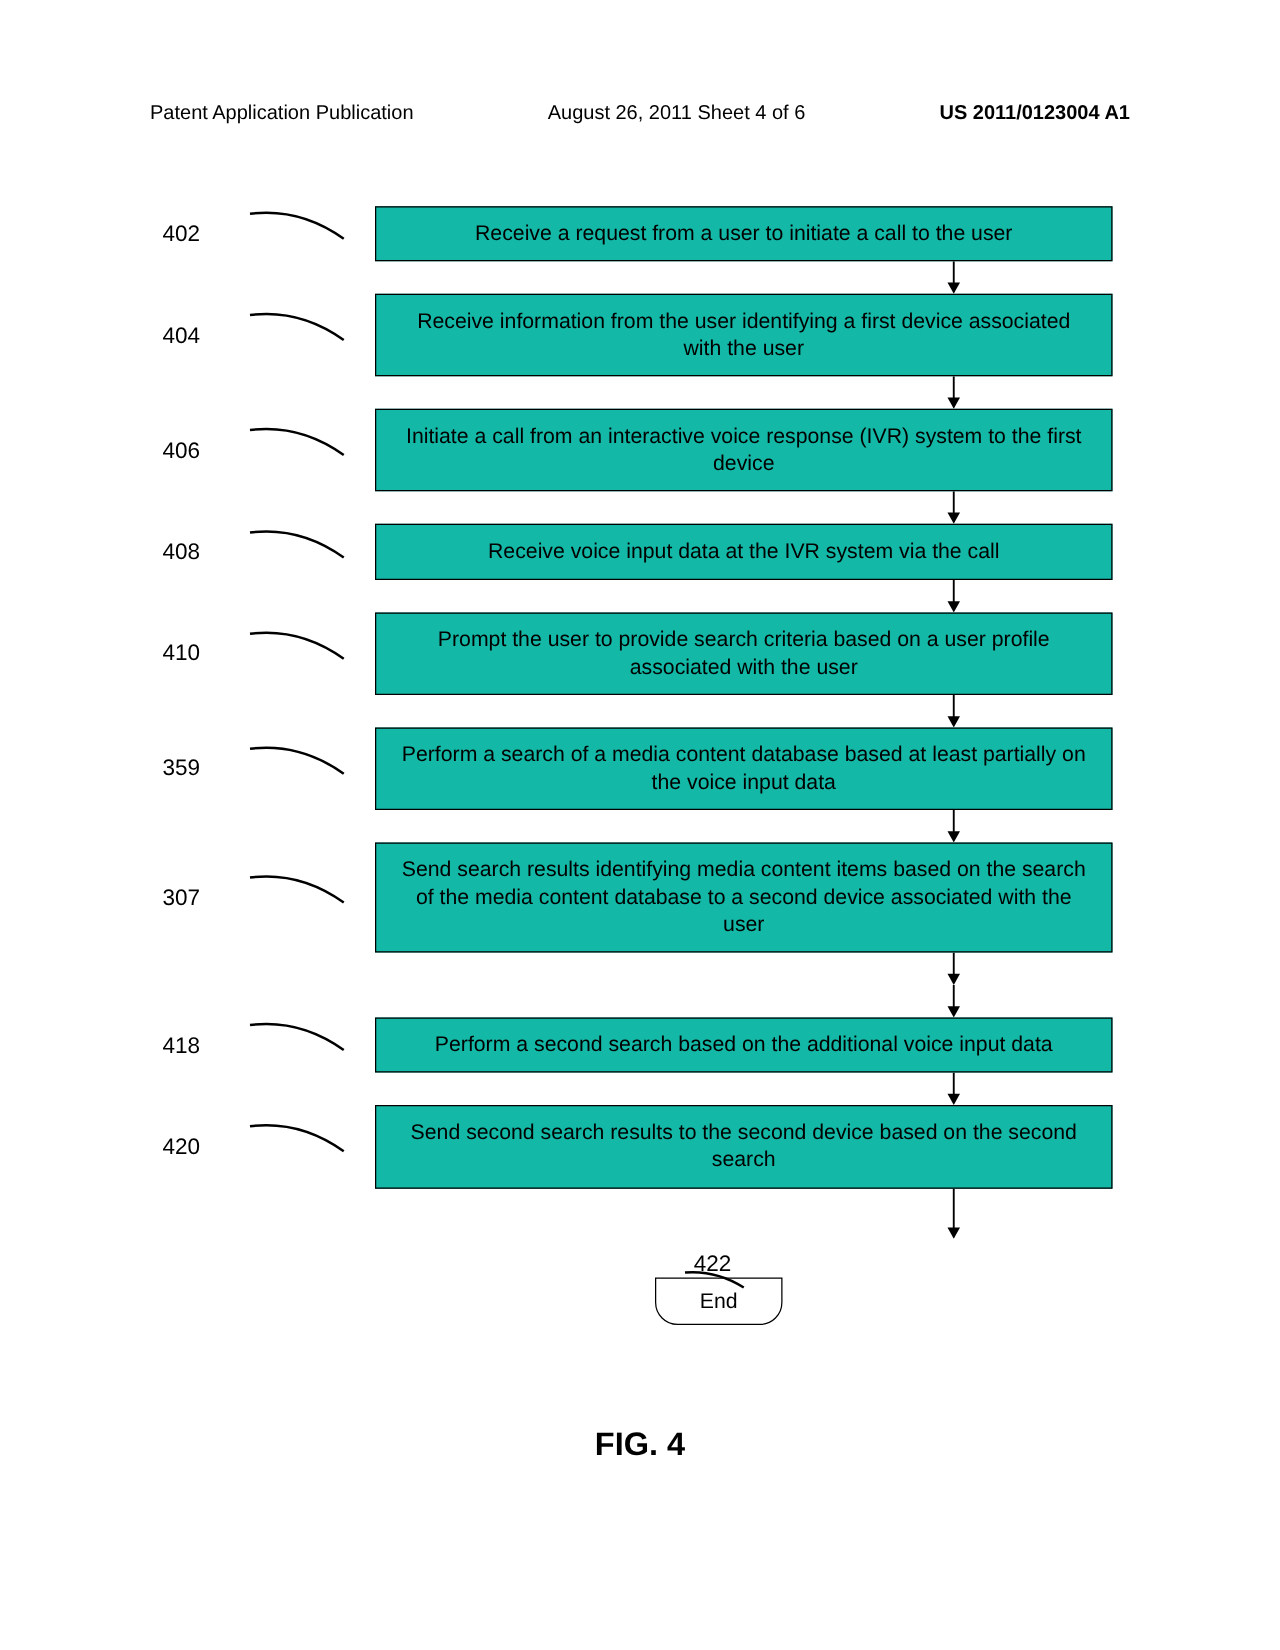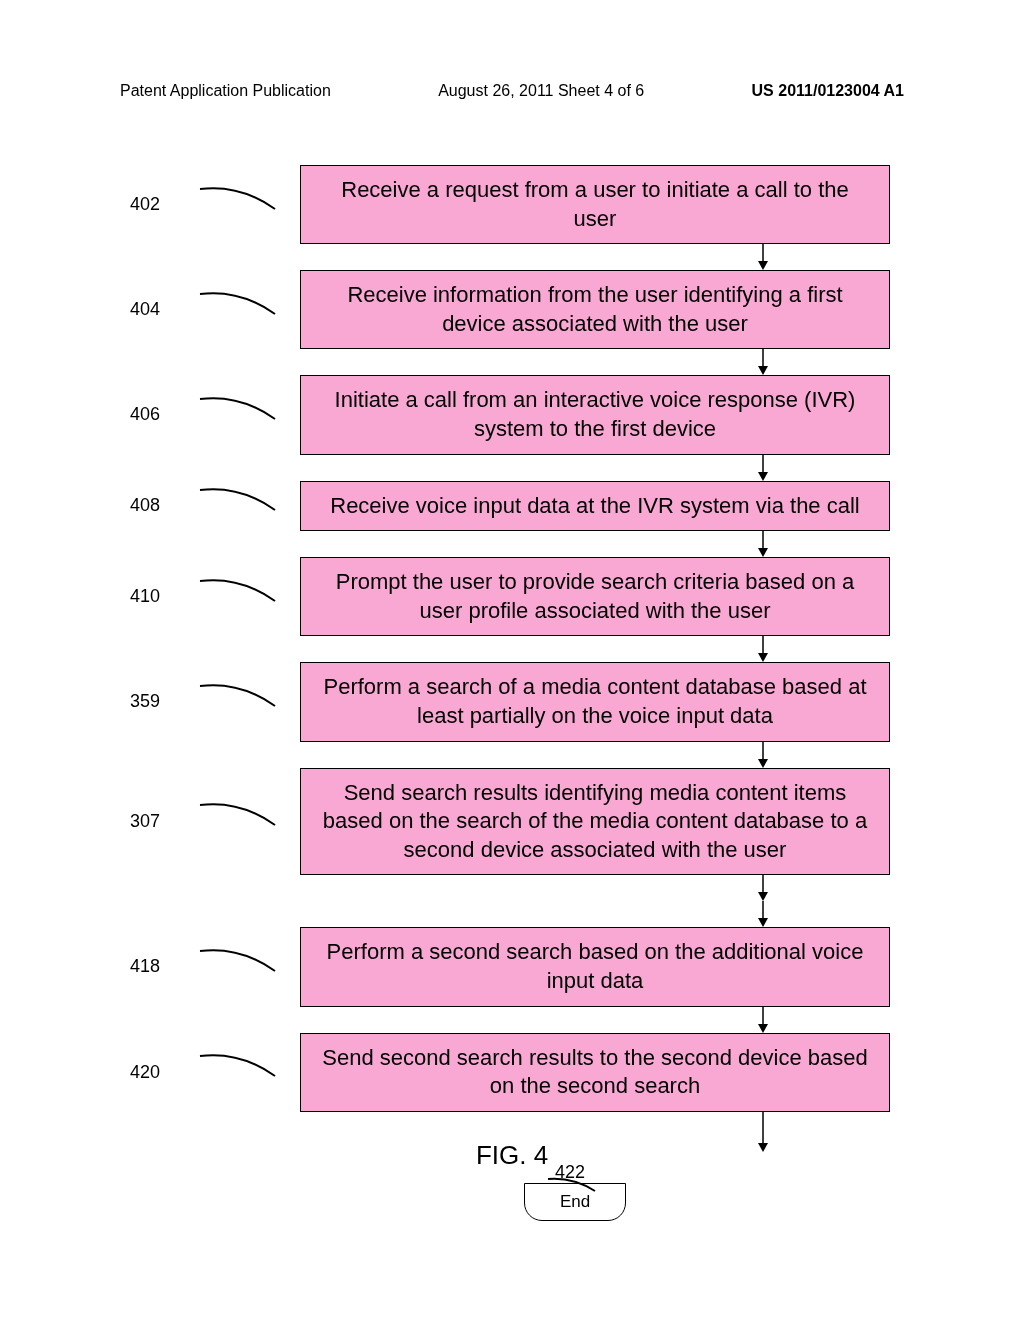--- a/index.html
+++ b/index.html
@@ -59,24 +59,24 @@
     }
     .connector-line svg {
       position: absolute;
       top: -25px;
       left: -5px;
     }
     .step-box {
       border: 1.5px solid black;
       padding: 10px 20px;
       text-align: center;
-      font-size: 22px;
+      font-size: 17px;
       line-height: 1.3;
       flex: 1;
-      background: #f9a8d4;
+      background: #14b8a6;
       display: flex;
       align-items: center;
       justify-content: center;
     }
     .arrow-down {
       display: flex;
       justify-content: center;
       margin-left: 130px;
       height: 26px;
       position: relative;
@@ -108,21 +108,21 @@
       font-size: 17px;
       text-align: center;
     }
     .figure-label {
       position: absolute;
       top: 1140px;
       left: 0;
       width: 100%;
       text-align: center;
       font-size: 26px;
-      font-weight: normal;
+      font-weight: bold;
     }
   </style>
 </head>
 <body>
 
 <div class="header">
   <span class="header-left">Patent Application Publication</span>
   <span class="header-center">August 26, 2011  Sheet 4 of 6</span>
   <span class="header-right">US 2011/0123004 A1</span>
 </div>

